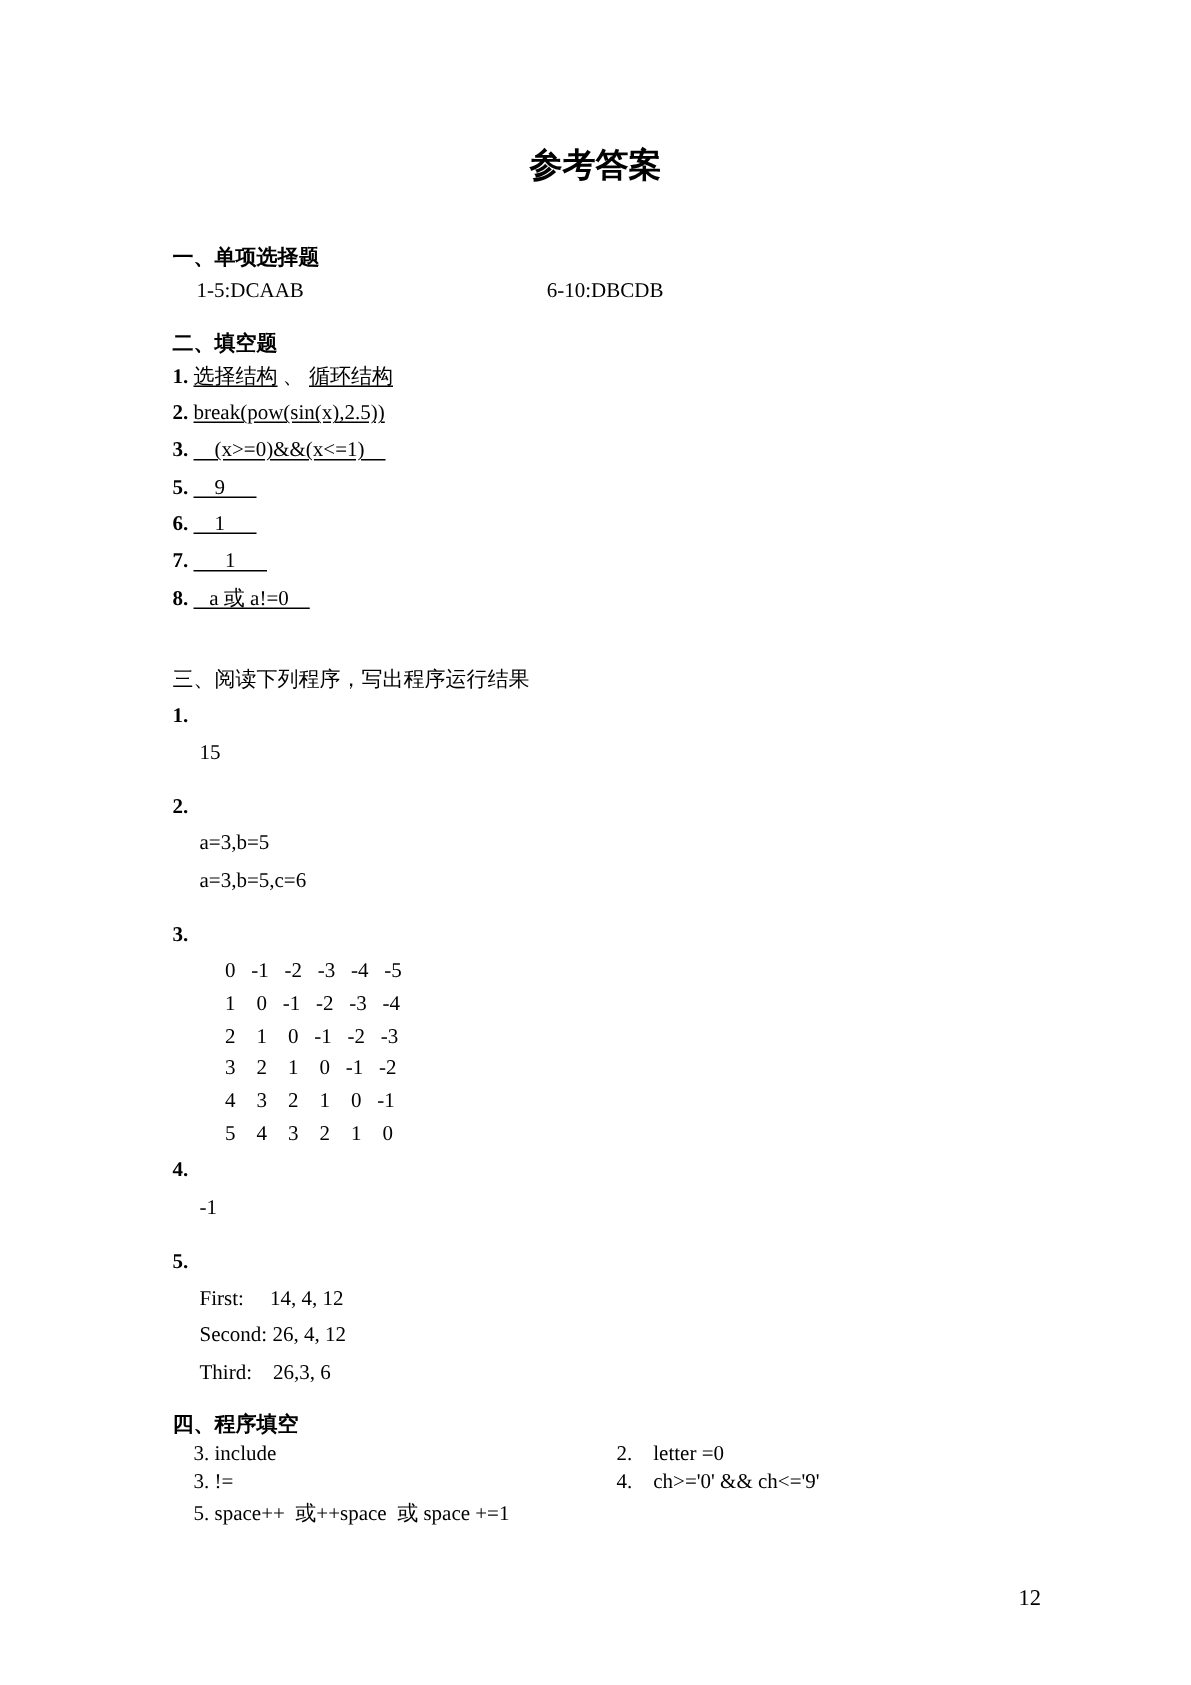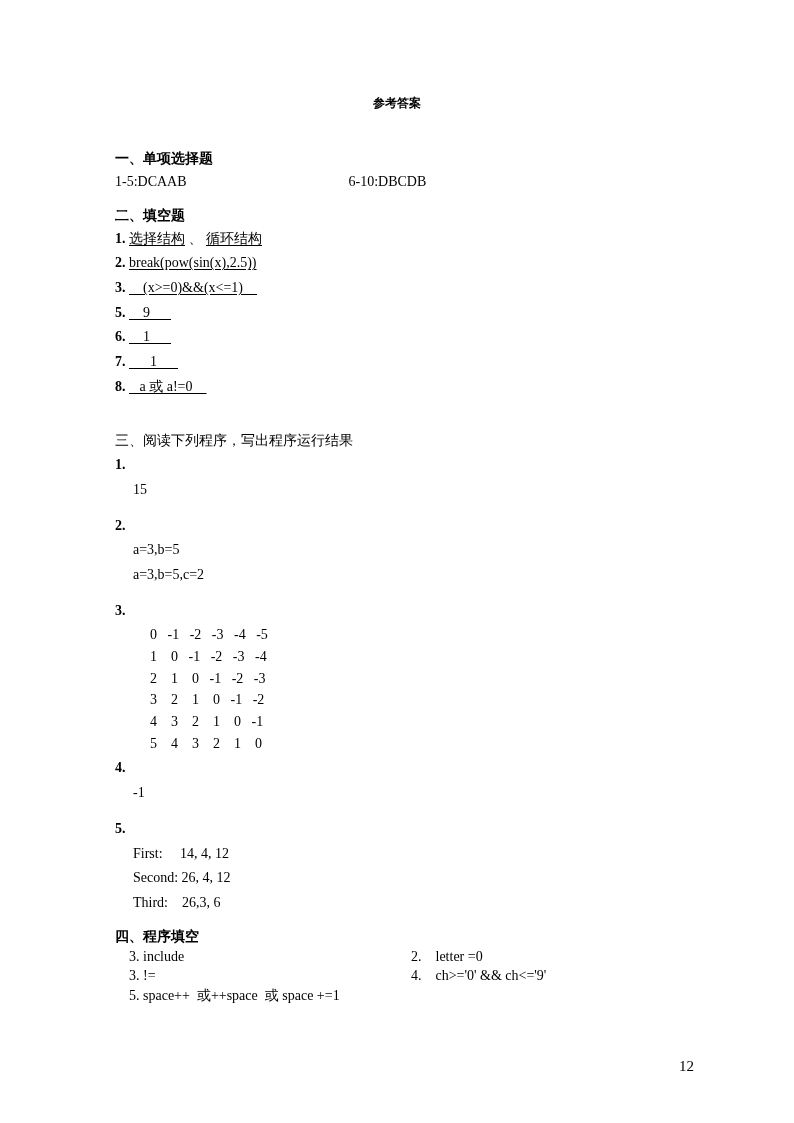--- a/index.html
+++ b/index.html
@@ -12,21 +12,21 @@
       font-size: 14px;
       color: #000;
       position: relative;
       background: #fff;
     }
     .content {
       padding: 95px 115px 0 115px;
     }
     .title {
       text-align: center;
-      font-size: 12px;
+      font-size: 22px;
       font-weight: bold;
       margin-bottom: 38px;
       font-family: "SimHei", "黑体", sans-serif;
     }
     .section-head {
       font-weight: bold;
       margin-top: 14px;
       margin-bottom: 3px;
     }
     .row {
@@ -36,21 +36,21 @@
     .num {
       font-weight: bold;
     }
     .u {
       text-decoration: underline;
       text-underline-offset: 2px;
     }
     .mc {
       display: inline-block;
     }
-    .mc1 { width: 230px; }
+    .mc1 { width: 230px; margin-left: 16px; }
     .indent { padding-left: 18px; }
     pre.matrix {
       font-family: "SimSun", serif;
       margin: 2px 0 3px 0;
       line-height: 1.55;
       padding-left: 28px;
       white-space: pre;
     }
     .pgnum {
       position: absolute;
@@ -113,21 +113,21 @@
     <span class="u" style="white-space:pre;">   a 或 a!=0    </span>
   </div>
 
   <div class="row" style="margin-top:32px;">三、阅读下列程序，写出程序运行结果</div>
 
   <div class="row"><span class="num">1.</span></div>
   <div class="row indent">15</div>
 
   <div class="row" style="margin-top:14px;"><span class="num">2.</span></div>
   <div class="row indent">a=3,b=5</div>
-  <div class="row indent">a=3,b=5,c=2</div>
+  <div class="row indent">a=3,b=5,c=6</div>
 
   <div class="row" style="margin-top:14px;"><span class="num">3.</span></div>
   <pre class="matrix">  0   -1   -2   -3   -4   -5
   1    0   -1   -2   -3   -4
   2    1    0   -1   -2   -3
   3    2    1    0   -1   -2
   4    3    2    1    0   -1
   5    4    3    2    1    0</pre>
 
   <div class="row"><span class="num">4.</span></div>

